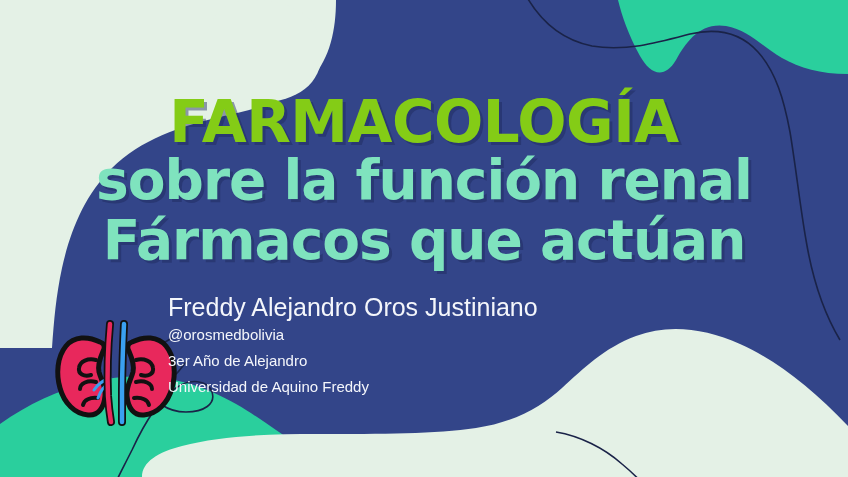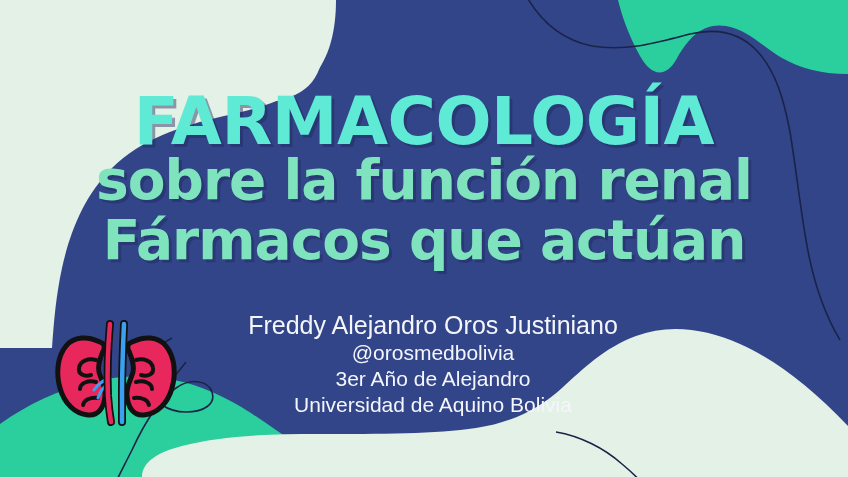--- a/index.html
+++ b/index.html
@@ -29,24 +29,24 @@
     position: absolute;
     left: 0;
     top: 92px;
     width: 848px;
     text-align: center;
     z-index: 5;
   }
   #main-title {
     font-family: "DejaVu Sans", sans-serif;
     font-weight: bold;
-    font-size: 66px;
+    font-size: 58px;
     line-height: 60px;
     letter-spacing: -0.5px;
-    color: #5eead4;
+    color: #84cc16;
     margin: 0;
     text-shadow: 3px 3px 0 rgba(28,40,92,0.45);
     white-space: nowrap;
   }
   .sub-title-line {
     font-family: "DejaVu Sans", sans-serif;
     font-weight: bold;
     font-size: 55px;
     line-height: 52px;
     letter-spacing: -1px;
@@ -55,36 +55,35 @@
     text-shadow: 3px 3px 0 rgba(28,40,92,0.45);
     white-space: nowrap;
   }
   #sub-title-1 { margin-top: 8px; }
   #sub-title-2 { margin-top: 2px; }
 
   
   #author-block {
     position: absolute;
     left: 168px;
-    top: 310px;
+    top: 292px;
     width: 530px;
-    text-align: center;
     z-index: 5;
   }
   #author-name {
     font-family: "Liberation Sans", sans-serif;
     font-size: 25px;
     line-height: 30px;
     color: #f4f6fb;
     margin: 0;
     white-space: nowrap;
   }
   .author-sub {
     font-family: "Liberation Sans", sans-serif;
-    font-size: 21px;
+    font-size: 15px;
     line-height: 26px;
     color: #f4f6fb;
     margin: 0;
     white-space: nowrap;
   }
 
   
   #kidney-illustration {
     position: absolute;
     left: 52px;
@@ -201,16 +200,16 @@
   <div id="title-block">
     <h1 id="main-title">FARMACOLOGÍA</h1>
     <div id="sub-title-2" class="sub-title-line">sobre la función renal</div>
     <div id="sub-title-1" class="sub-title-line">Fármacos que actúan</div>
   </div>
 
   <div id="author-block">
     <div id="author-name">Freddy Alejandro Oros Justiniano</div>
     <div class="author-sub">@orosmedbolivia</div>
     <div class="author-sub">3er Año de Alejandro</div>
-    <div class="author-sub">Universidad de Aquino Bolivia</div>
+    <div class="author-sub">Universidad de Aquino Freddy</div>
   </div>
 
 </div>
 
 </body></html>

